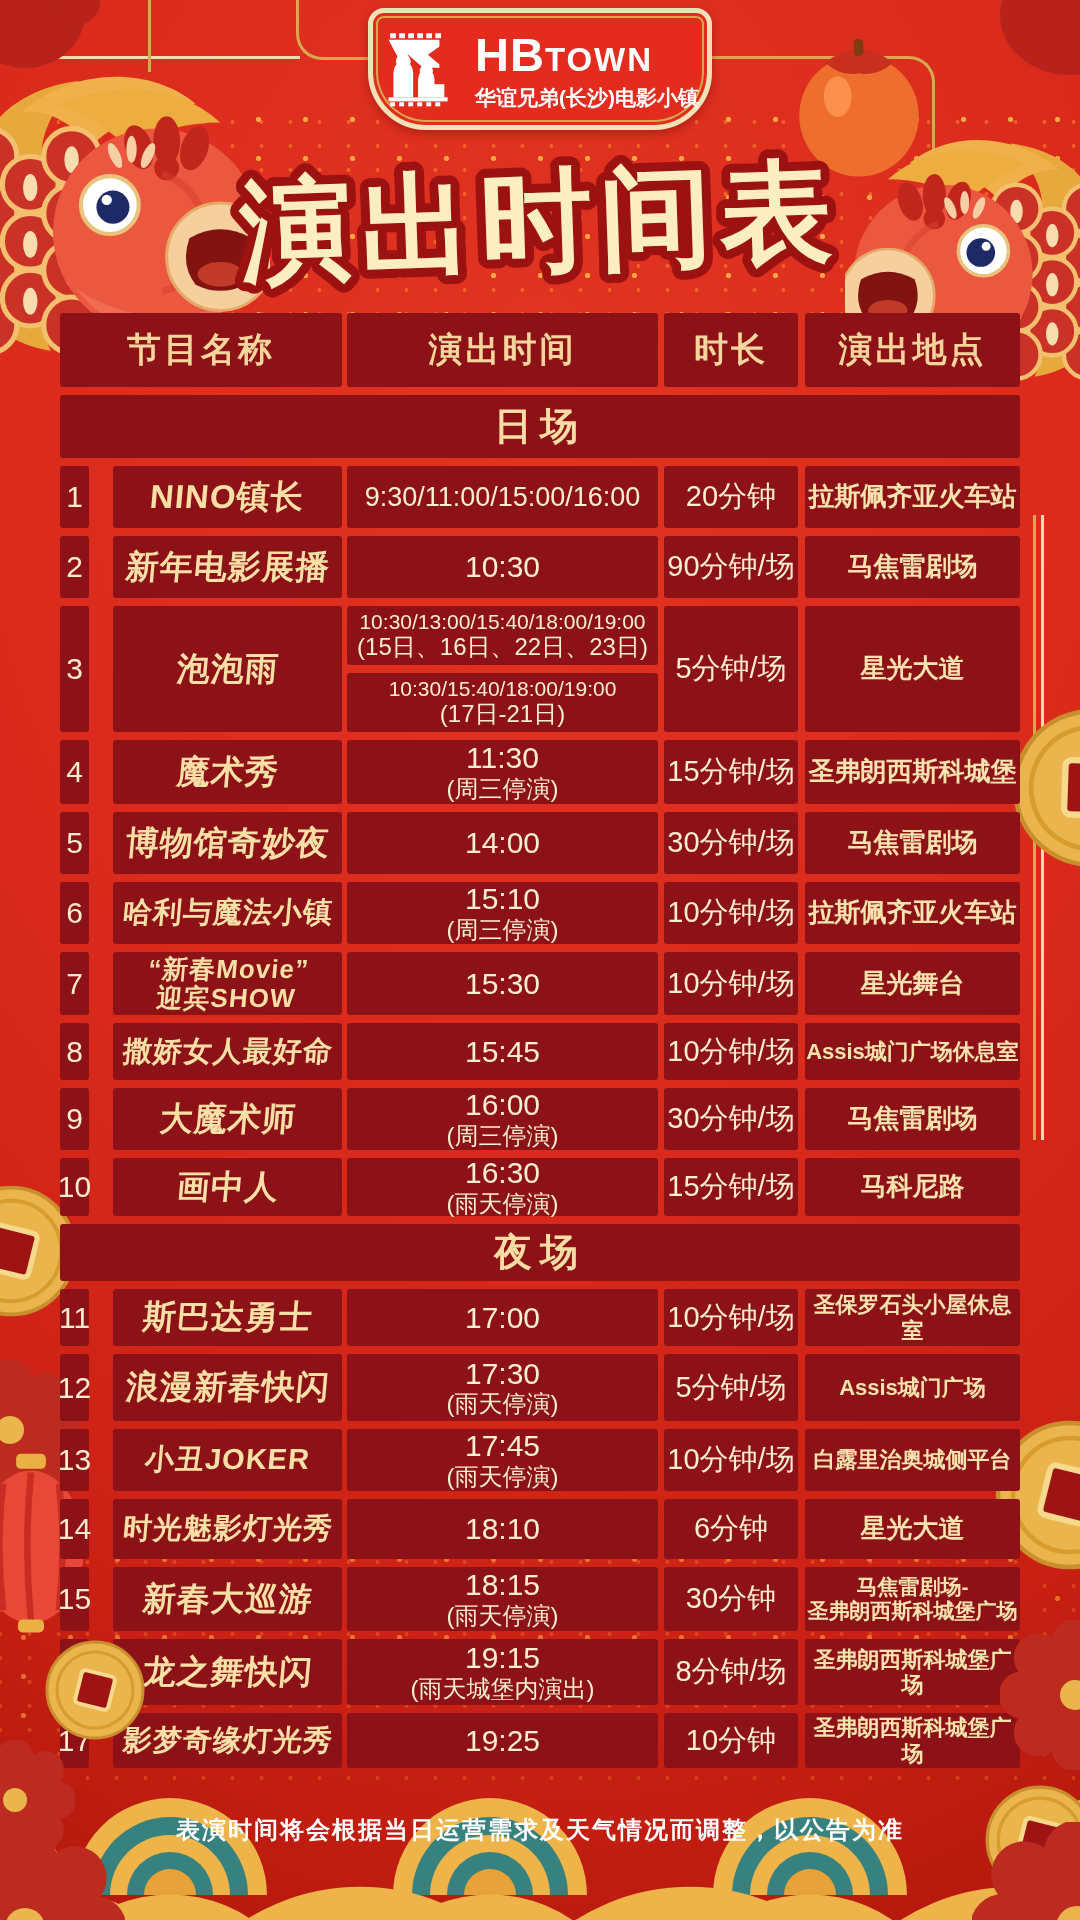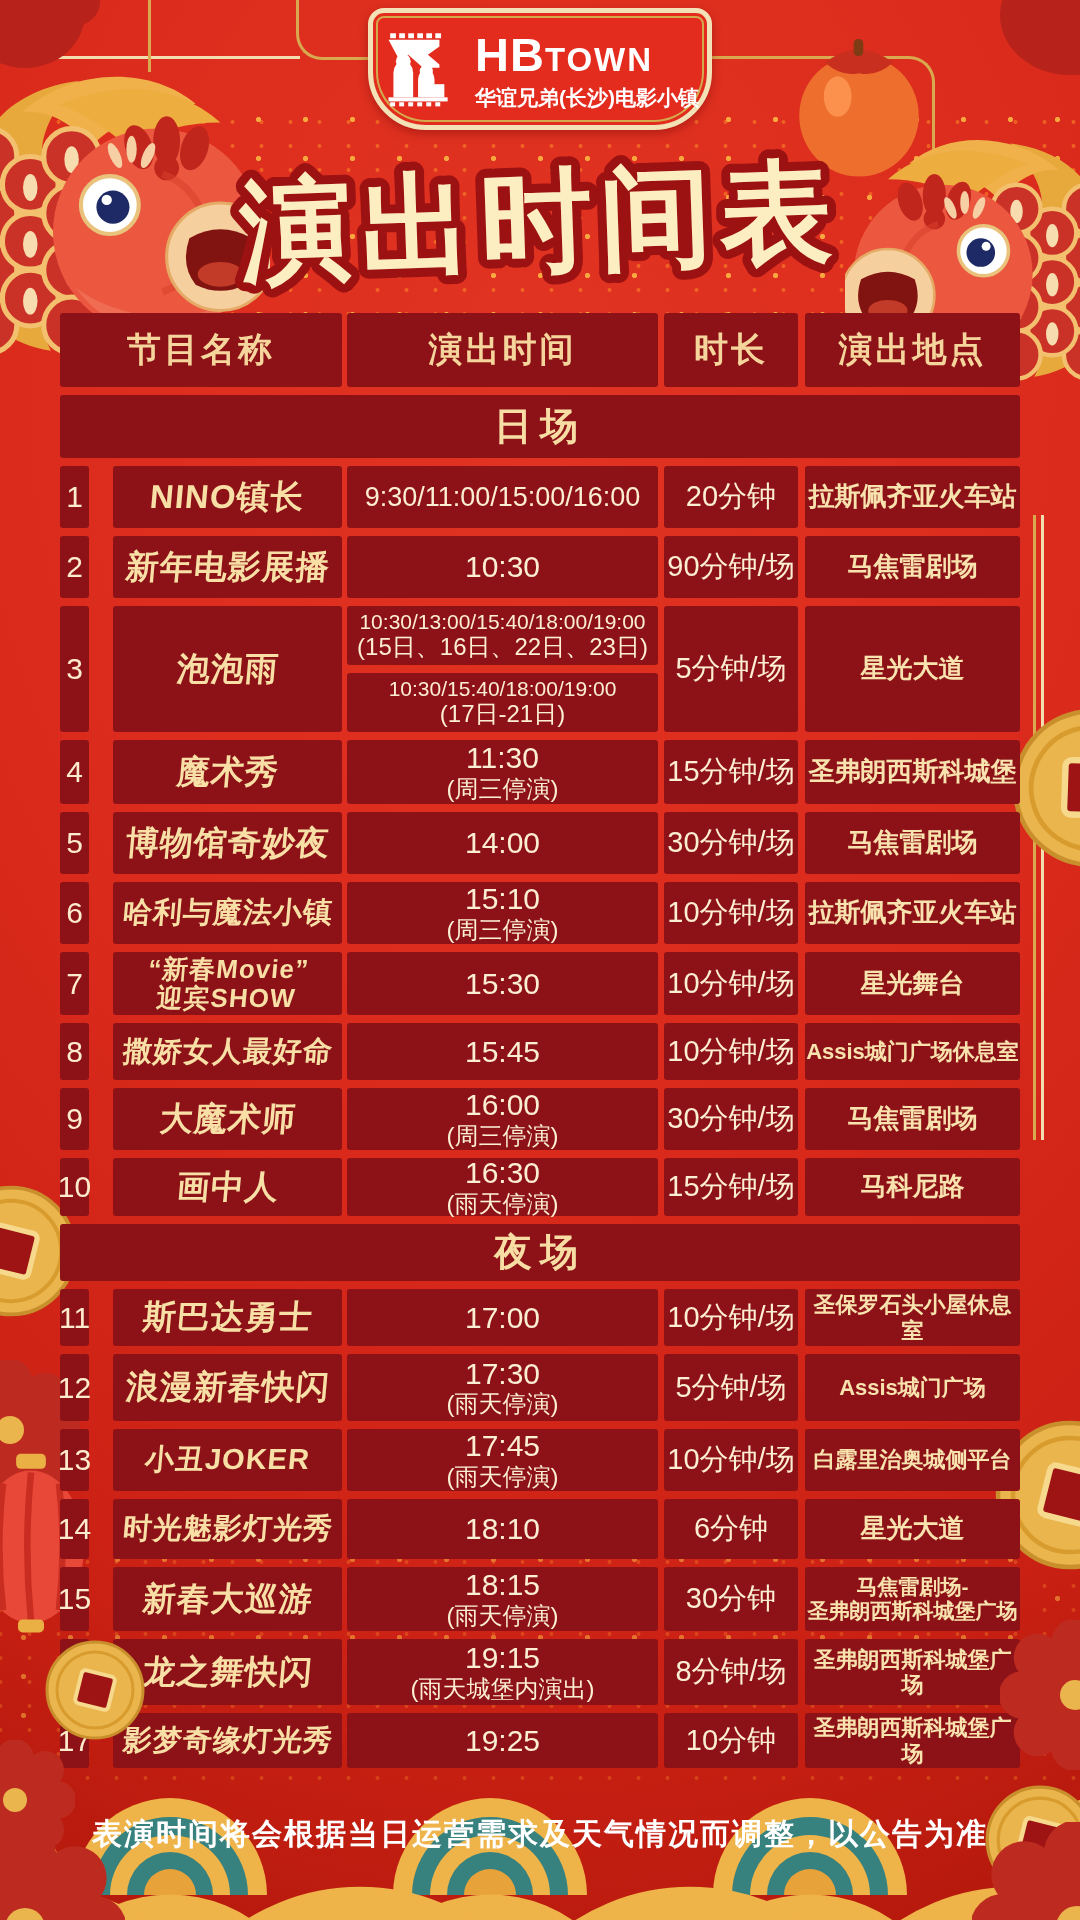--- a/index.html
+++ b/index.html
@@ -54,21 +54,21 @@
   .nt{font-size:24px;color:#fceed2;line-height:1.18;}
   .loc{font-weight:bold;font-size:26px;color:#f8e2ae;white-space:pre-line;line-height:1.15;}
   .loc.fit-sm{font-size:22px;}.loc.fit-xs{font-size:21px;}
   .time-split{width:311px;margin-right:6px;display:flex;flex-direction:column;gap:8px;}
   .time-split .cell{flex:1;width:100%;}
   
   .dec{position:absolute;}
   .band{position:absolute;left:0;top:1590px;width:1080px;height:330px;}
   .band svg{position:absolute;left:0;top:0;width:1080px;height:330px;overflow:hidden;}
   .notice{position:absolute;left:0;top:224px;width:1080px;text-align:center;color:#ffffff;
-    font-weight:bold;font-size:30px;letter-spacing:2px;z-index:2;}
+    font-weight:bold;font-size:24px;letter-spacing:2px;z-index:2;}
   .band .front{z-index:3;}
   .band .back{z-index:1;}
 </style>
 </head>
 <body>
 
 <svg width="0" height="0" style="position:absolute">
   <defs>
     <symbol id="fish" viewBox="0 0 300 300">
       <path d="M10,150 C5,90 45,40 115,32 C80,70 75,95 82,122 Z" fill="#e8a93c"></path>

